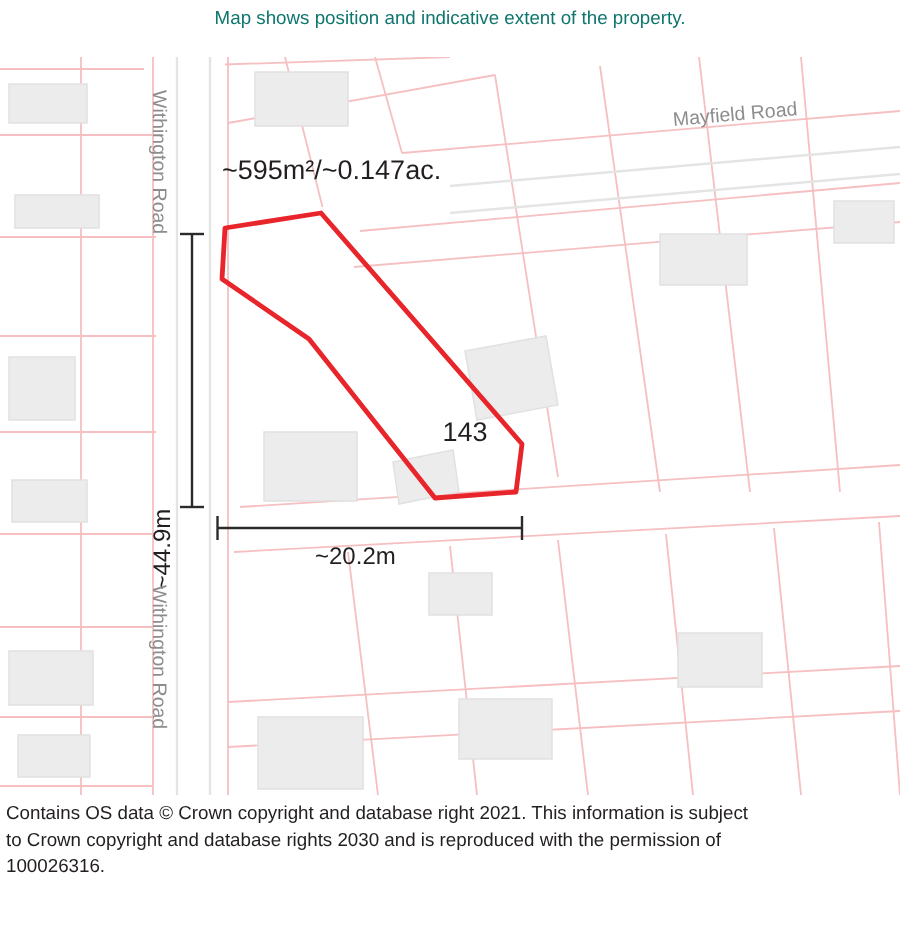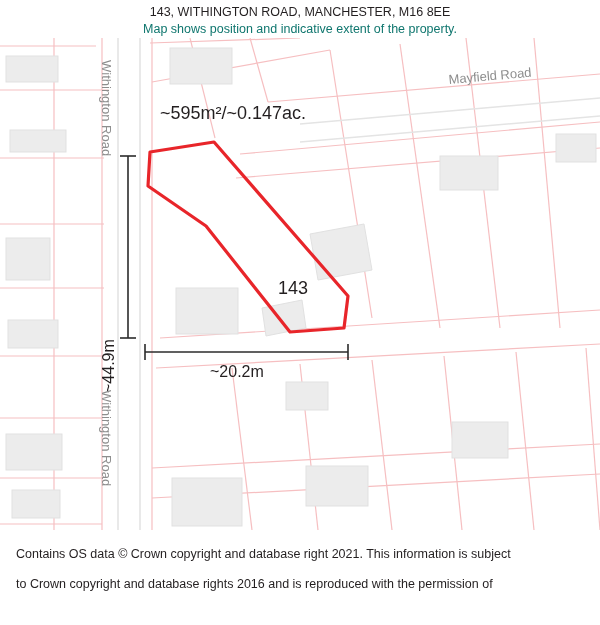--- a/index.html
+++ b/index.html
@@ -49,26 +49,26 @@
   .map-svg {
     display: block;
   }
   .overlay-text {
     position: absolute;
     font-size: 16px;
     color: #231f20;
     white-space: nowrap;
   }
   .area-label {
-    left: 160px;
+    left: 148px;
     top: 65px;
     font-size: 18px;
   }
   .plot-number {
-    left: 278px;
+    left: 295px;
     top: 240px;
     font-size: 18px;
   }
   .width-label {
     left: 210px;
     top: 325px;
     font-size: 16px;
   }
   .height-label {
     left: -8px;
@@ -93,33 +93,32 @@
   }
   .footer {
     position: absolute;
     left: 0;
     top: 534px;
     width: 600px;
     padding: 0 4px;
     box-sizing: border-box;
   }
   .footer p {
-    margin: 12px;
+    margin: 0;
     font-size: 12.5px;
     line-height: 17.5px;
     color: #231f20;
   }
 </style>
 </head>
 <body>
 
 <div class="page">
 
   <div class="header">
-    <div class="title">143, WITHINGTON ROAD, MANCHESTER, M16 8EE</div>
     <div class="subtitle">Map shows position and indicative extent of the property.</div>
   </div>
 
   <div class="map-wrap">
     <svg class="map-svg" width="600" height="492" viewBox="0 0 600 492" xmlns="http://www.w3.org/2000/svg">
 
       <rect x="0" y="0" width="600" height="492" fill="#ffffff"></rect>
 
       <g stroke="#f6bfc1" stroke-width="1.2" fill="none">
         <path d="M0 8 L96 8"></path>
@@ -215,16 +214,17 @@
       <div class="overlay-text height-label">~44.9m</div>
     </div>
 
     <div class="road-label" style="left:114px; top:22px; transform:rotate(90deg); transform-origin:left top;">Withington Road</div>
     <div class="road-label" style="left:114px; top:352px; transform:rotate(90deg); transform-origin:left top;">Withington Road</div>
     <div class="road-label" style="left:448px; top:34px; transform:rotate(-5deg); transform-origin:left top;">Mayfield Road</div>
   </div>
 
   <div class="footer">
     <p>Contains OS data © Crown copyright and database right 2021. This information is subject</p>
-    <p>to Crown copyright and database rights 2016 and is reproduced with the permission of</p>
+    <p>to Crown copyright and database rights 2030 and is reproduced with the permission of</p>
+    <p>100026316.</p>
   </div>
 
 </div>
 
 </body></html>

